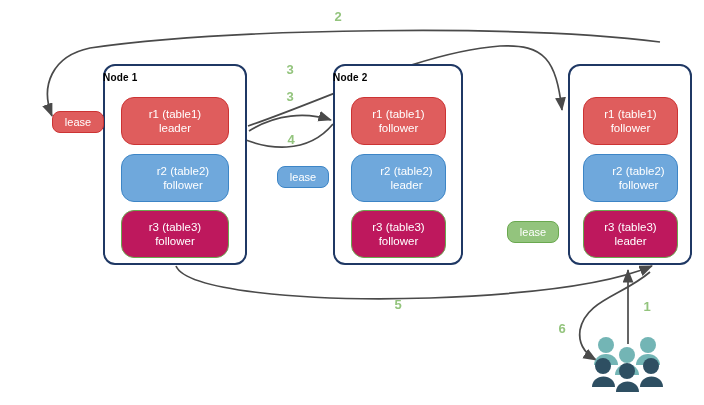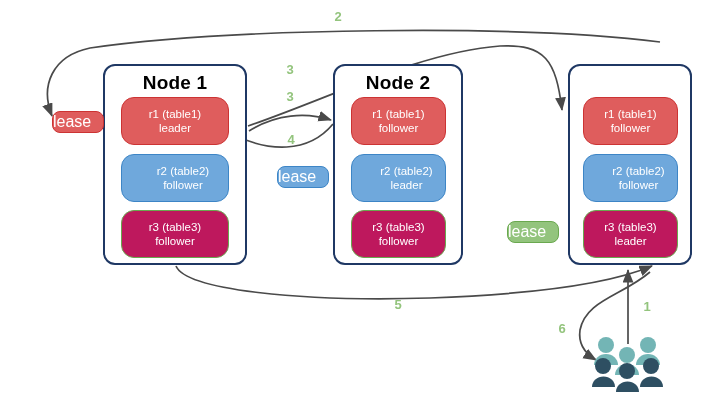--- a/index.html
+++ b/index.html
@@ -31,22 +31,21 @@
     position: absolute;
     border: 2px solid #1f3864;
     border-radius: 12px;
     background: #ffffff;
     box-sizing: border-box;
   }
   .node-title {
     position: absolute;
     left: 0;
     width: 100%;
-    text-align: center;
-    font-size: 19px;
+    font-size: 10px;
     font-weight: bold;
     color: #000000;
     letter-spacing: 0.2px;
   }
   .replica {
     position: absolute;
     border-radius: 13px;
     box-sizing: border-box;
     display: flex;
     flex-direction: column;
@@ -61,23 +60,23 @@
   .rep-red   { background: #df5d5d; border: 1.6px solid #cc3333; }
   .rep-blue  { background: #6fa8dc; border: 1.6px solid #3d85c6; padding-left: 16px; }
   .rep-green { background: #be185d; border: 1.6px solid #6aa84f; }
 
   .lease {
     position: absolute;
     border-radius: 8px;
     box-sizing: border-box;
     display: flex;
     align-items: center;
-    justify-content: flex-start;
+    justify-content: center;
     color: #ffffff;
-    font-size: 16px;
+    font-size: 11px;
   }
   .lease-red   { background: #df5d5d; border: 1.6px solid #cc3333; }
   .lease-blue  { background: #6fa8dc; border: 1.6px solid #3d85c6; }
   .lease-green { background: #93c47d; border: 1.6px solid #6aa84f; }
 
   .step-label {
     position: absolute;
     color: #93c47d;
     font-size: 13px;
     font-weight: bold;

